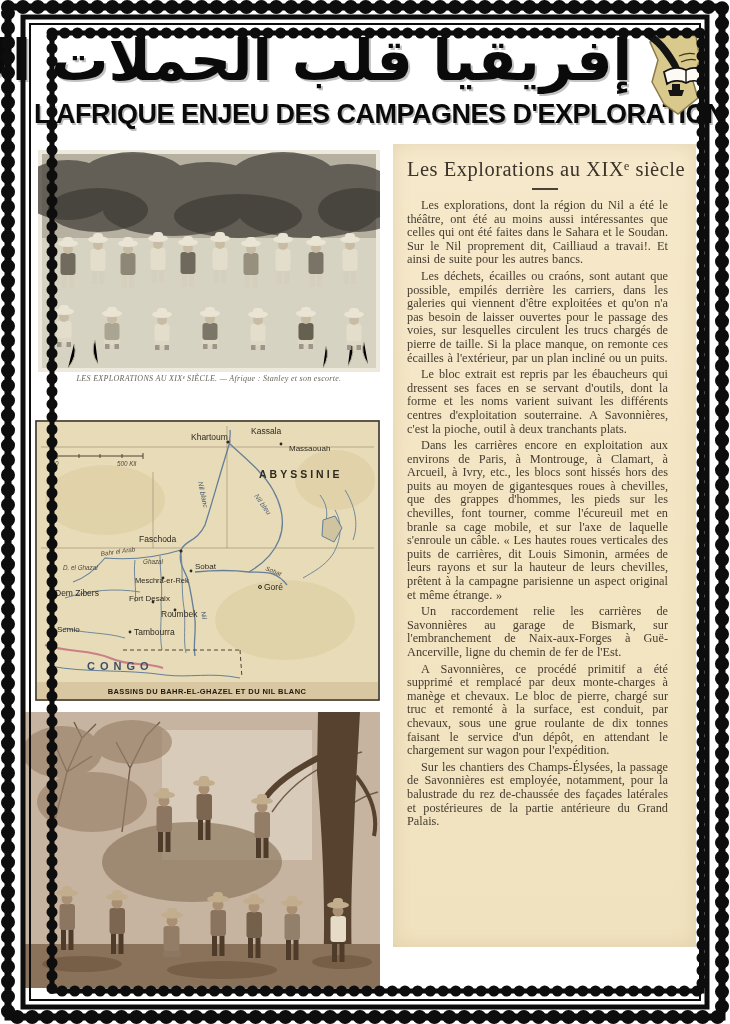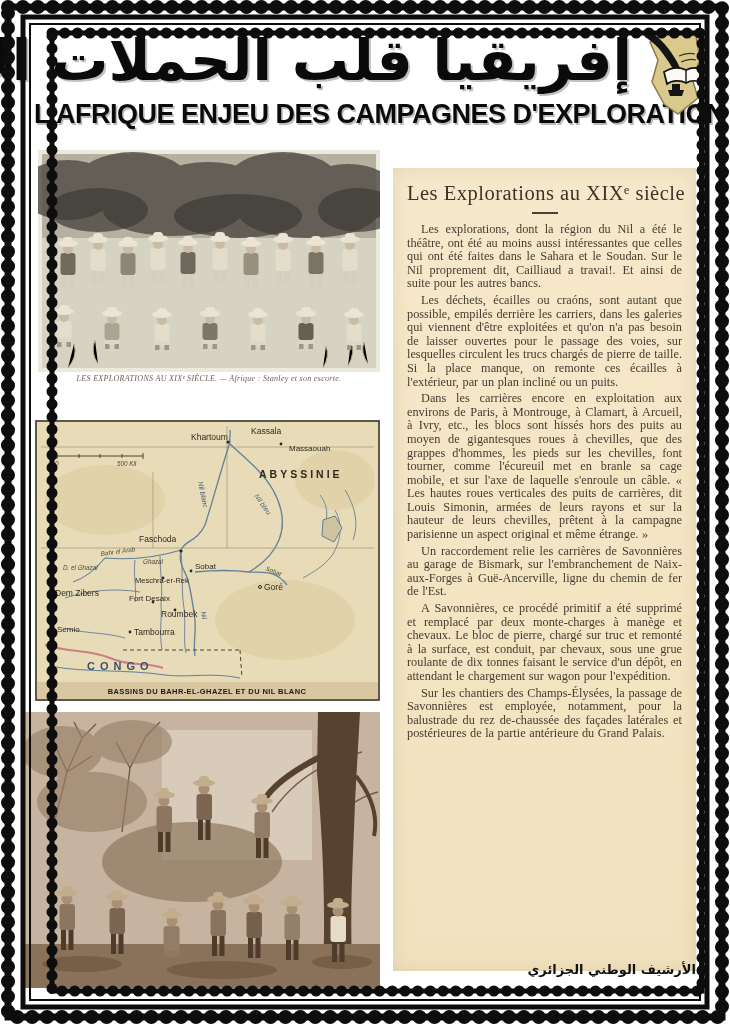--- a/index.html
+++ b/index.html
@@ -23,31 +23,31 @@
     font-family:"Liberation Serif",serif;font-style:italic;font-size:8px;color:#6b6458;
     letter-spacing:.3px;white-space:nowrap;}
 
   
   #map{left:35px;top:420px;width:345px;height:281px;}
 
   
   #photo{left:22px;top:712px;width:358px;height:276px;}
 
   
-  #article{left:393px;top:168px;width:303px;height:803px;background:
+  #article{left:393px;top:144px;width:303px;height:803px;background:
      linear-gradient(180deg,#f6e9cb 0%,#f3e4c2 55%,#f1e2bf 100%);
      box-shadow:inset 0 0 18px rgba(120,95,40,.15);
      padding:14px 14px 10px 14px;box-sizing:border-box;overflow:hidden;color:#423a2e;}
   #article-title{font-family:"Liberation Serif",serif;font-size:20.5px;text-align:center;
      color:#3c342a;letter-spacing:.5px;white-space:nowrap;}
   #article-divider{width:26px;height:2px;background:#4a4236;margin:7px auto 9px auto;}
   #article-section{font-family:"Liberation Serif",serif;font-weight:700;font-size:13px;
      text-align:center;letter-spacing:1.2px;margin-bottom:7px;color:#3c342a;}
   .para{font-family:"Liberation Serif",serif;font-size:12.3px;line-height:13.6px;
-     text-align:justify;text-indent:14px;margin:0 0 3px 0;color:#443c30;
+     text-align:justify;text-indent:14px;margin:0 14px 3px 0;color:#443c30;
      word-spacing:.5px;}
 
   
   #credit{left:340px;top:962px;width:356px;text-align:right;direction:rtl;
      font-family:"DejaVu Sans",sans-serif;font-weight:700;font-size:13px;color:#111;}
 
   svg text{font-family:"Liberation Sans",sans-serif;}
   .map-town{fill:#2e2a22;font-size:8.5px;}
   .map-river-label{fill:#4d6175;font-style:italic;font-size:7px;}
   .map-small{fill:#4f493d;font-style:italic;font-size:6.3px;}
@@ -281,21 +281,21 @@
       <use href="#ph-stand" x="270" y="248" fill="#93806b"></use>
       <use href="#ph-stand" x="316" y="250" fill="#e6dbc7"></use>
     </g>
   </svg>
 
   <div id="article" class="content">
     <div id="article-title">Les Explorations au XIXᵉ siècle</div>
     <div id="article-divider"></div>
     <p class="para">Les explorations, dont la région du Nil a été le théâtre, ont été au moins aussi intéressantes que celles qui ont été faites dans le Sahara et le Soudan. Sur le Nil proprement dit, Cailliaud a travai!. Et ainsi de suite pour les autres bancs.</p>
     <p class="para">Les déchets, écailles ou craóns, sont autant que possible, empilés derrière les carriers, dans les galeries qui viennent d'être exploitées et qu'on n'a pas besoin de laisser ouvertes pour le passage des voies, sur lesquelles circulent les trucs chargés de pierre de taille. Si la place manque, on remonte ces écailles à l'extérieur, par un plan incliné ou un puits.</p>
+    <p class="para">Le bloc extrait est repris par les ébaucheurs qui dressent ses faces en se servant d'outils, dont la forme et les noms varient suivant les différents centres d'exploitation souterraine. A Savonnières, c'est la pioche, outil à deux tranchants plats.</p>
     <p class="para">Dans les carrières encore en exploitation aux environs de Paris, à Montrouge, à Clamart, à Arcueil, à Ivry, etc., les blocs sont hissés hors des puits au moyen de gigantesques roues à chevilles, que des grappes d'hommes, les pieds sur les chevilles, font tourner, comme l'écureuil met en branle sa cage mobile, et sur l'axe de laquelle s'enroule un câble. « Les hautes roues verticales des puits de carrières, dit Louis Simonin, armées de leurs rayons et sur la hauteur de leurs chevilles, prêtent à la campagne parisienne un aspect original et même étrange. »</p>
     <p class="para">Un raccordement relie les carrières de Savonnières au garage de Bismark, sur l'embranchement de Naix-aux-Forges à Guë-Ancerville, ligne du chemin de fer de l'Est.</p>
     <p class="para">A Savonnières, ce procédé primitif a été supprimé et remplacé par deux monte-charges à manège et chevaux. Le bloc de pierre, chargé sur truc et remonté à la surface, est conduit, par chevaux, sous une grue roulante de dix tonnes faisant le service d'un dépôt, en attendant le chargement sur wagon pour l'expédition.</p>
     <p class="para">Sur les chantiers des Champs-Élysées, la passage de Savonnières est employée, notamment, pour la balustrade du rez de-chaussée des façades latérales et postérieures de la partie antérieure du Grand Palais.</p>
   </div>
 
-  <div id="credit" class="content">الأرشيف الوطني الجزائري</div>
 
 </div>
 
 </body></html>

